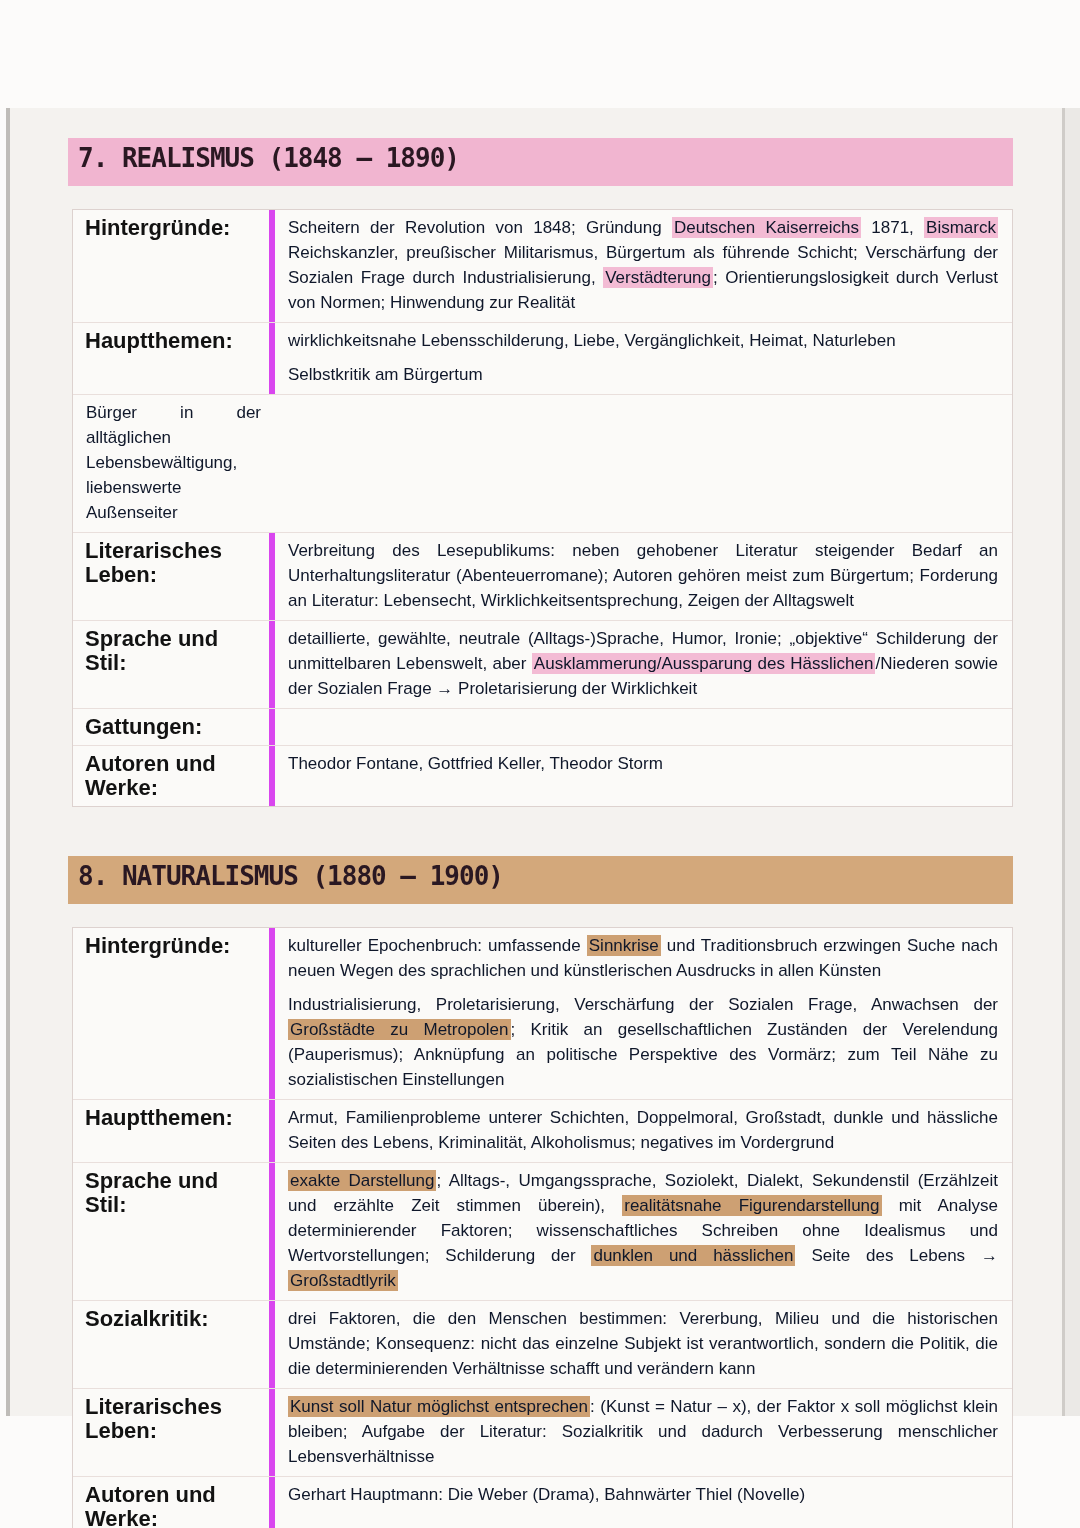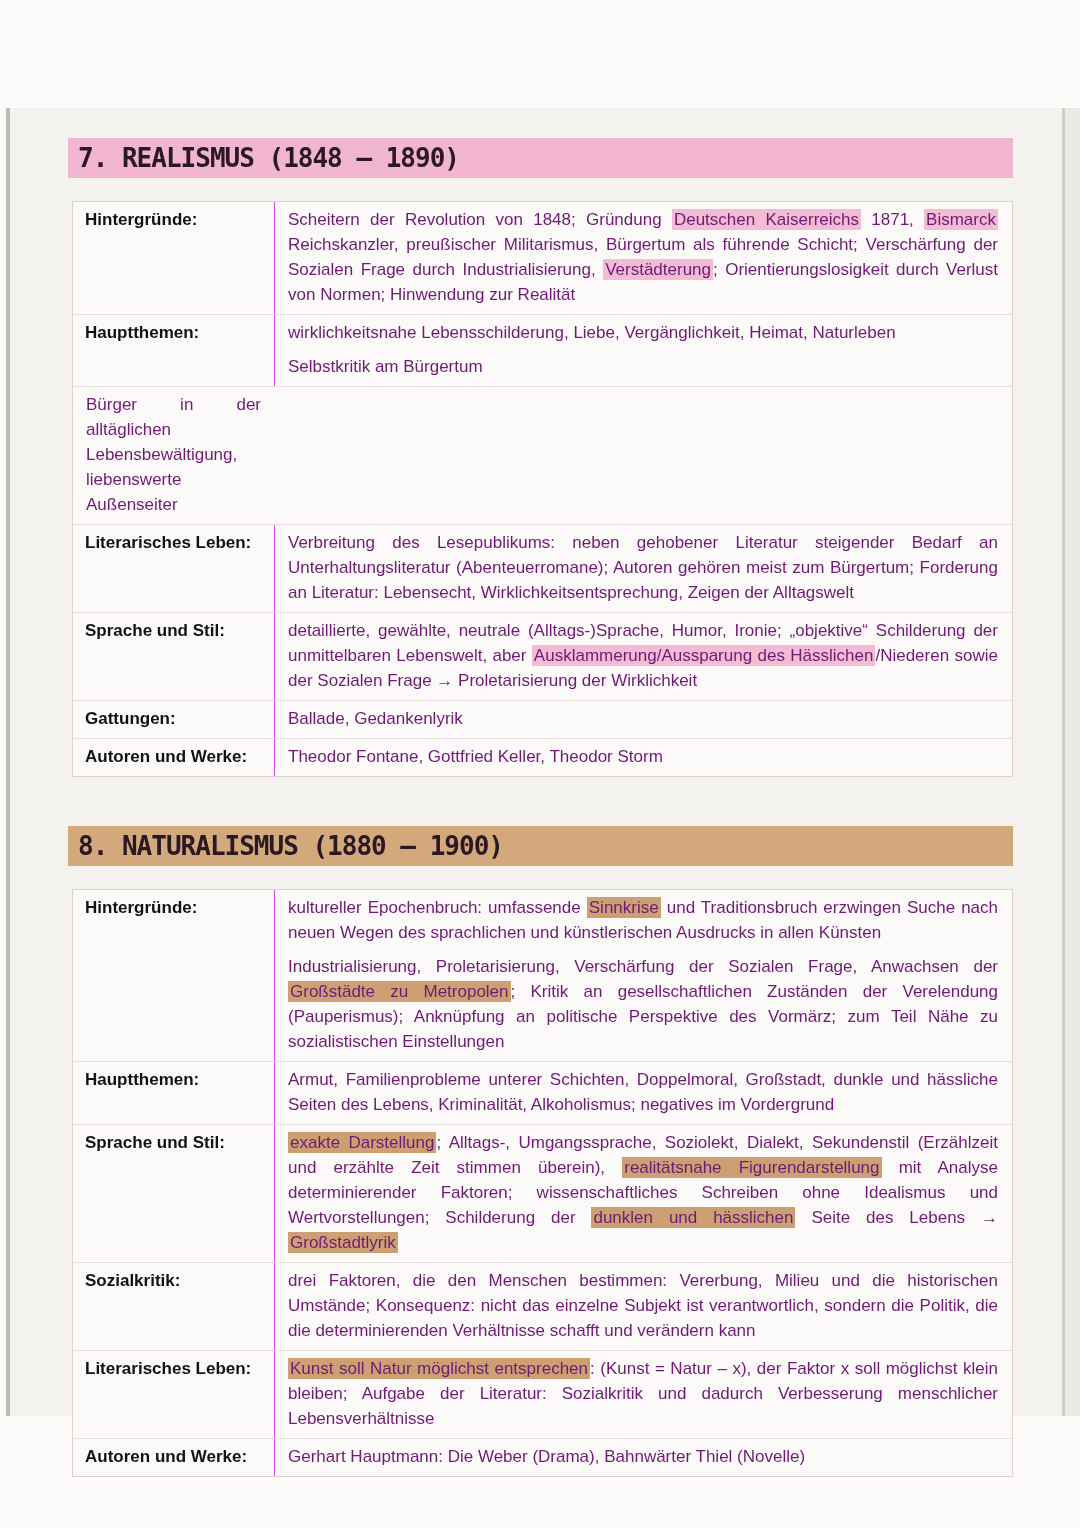--- a/index.html
+++ b/index.html
@@ -11,39 +11,39 @@
   
   .paper{position:absolute;left:10px;top:108px;width:1053px;height:1308px;background:#f4f2ef;}
   .edge-left{position:absolute;left:6px;top:108px;width:4px;height:1308px;background:#bfbcb8;}
   .edge-right{position:absolute;left:1062px;top:108px;width:3px;height:1308px;background:#cfccc8;}
   .gutter-right{position:absolute;left:1065px;top:108px;width:15px;height:1308px;background:#ebe9e6;}
 
   .content{position:absolute;left:68px;top:138px;width:945px;}
 
   .section{margin-bottom:49px;--bar:#f1b5d0;--hl:#f3bbd4;}
   .section-title{
-    margin:0 0 23px 0;height:40px;line-height:41px;
+    margin:0 0 23px 0;height:48px;line-height:41px;
     background:var(--bar);
     font-family:"DejaVu Sans Mono", monospace;
     font-weight:bold;font-size:26px;letter-spacing:-1px;
     color:#2a1822;padding-left:10px;
   }
   .epoch-table{
     margin-left:4px;width:941px;box-sizing:border-box;
     background:#fbfaf8;border:1px solid #ddd2cf;
   }
   .t-row{display:grid;grid-template-columns:202px 1fr;}
   .t-row + .t-row{border-top:1px solid #e9dfdc;}
   .row-label{
-    padding:6px 8px 6px 12px;font-weight:bold;font-size:17px;line-height:24px;
-    color:#121212;border-right:1px solid #d946ef;
+    padding:6px 8px 6px 12px;font-weight:bold;font-size:22px;line-height:24px;
+    color:#121212;border-right:6px solid #d946ef;
   }
   .row-content{
     padding:5px 14px 7px 13px;font-size:17px;line-height:25px;
-    color:#701a75;text-align:justify;
+    color:#0f172a;text-align:justify;
   }
   .para{margin:0;}
   .para + .para{margin-top:9px;}
   .hl{
     background:var(--hl);
     padding:1px 2px;
     -webkit-box-decoration-break:clone;box-decoration-break:clone;
   }
 </style>
 </head>
@@ -88,23 +88,20 @@
 
   <div class="t-row">
     <div class="row-label">Sprache und Stil:</div>
     <div class="row-content">
             <p class="para"><span>detaillierte, gewählte, neutrale (Alltags-)Sprache, Humor, Ironie; „objektive“ Schilderung der unmittelbaren Lebenswelt, aber </span><span class="hl">Ausklammerung/Aussparung des Hässlichen</span><span>/Niederen sowie der Sozialen Frage → Proletarisierung der Wirklichkeit</span></p>
           </div>
   </div>
 
   <div class="t-row">
     <div class="row-label">Gattungen:</div>
-    <div class="row-content">
-            <p class="para"><span>Ballade, Gedankenlyrik</span></p>
-          </div>
   </div>
 
   <div class="t-row">
     <div class="row-label">Autoren und Werke:</div>
     <div class="row-content">
             <p class="para"><span>Theodor Fontane, Gottfried Keller, Theodor Storm</span></p>
           </div>
   </div>
 </div>
   </section>

